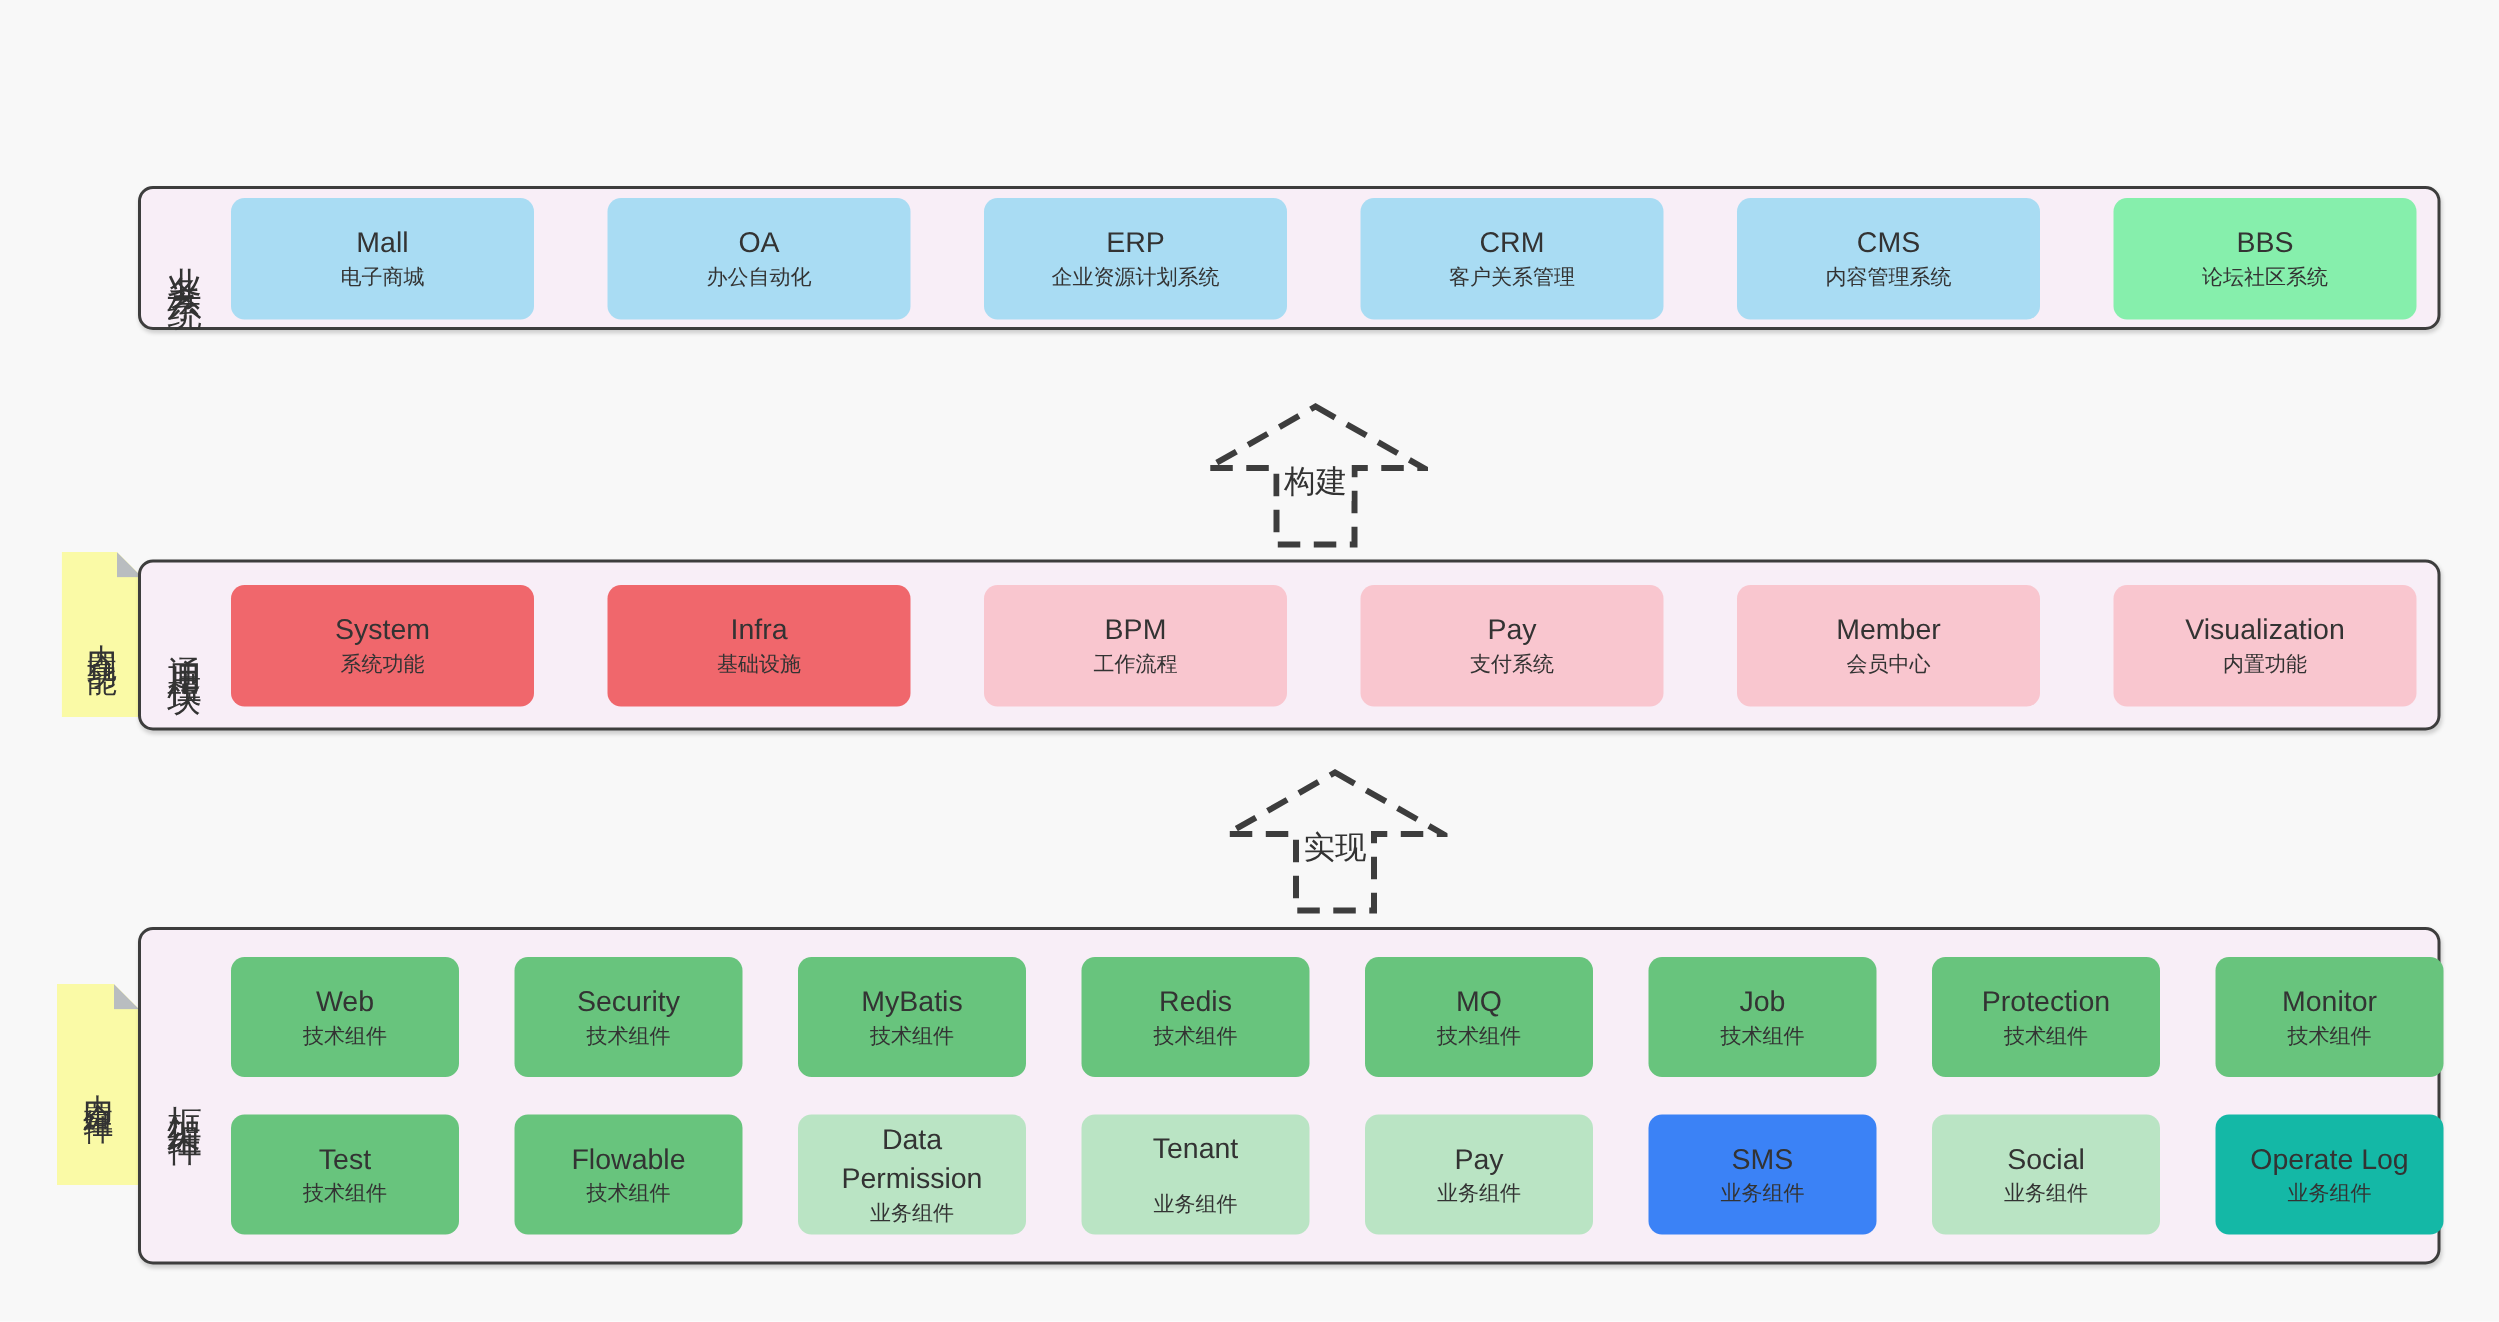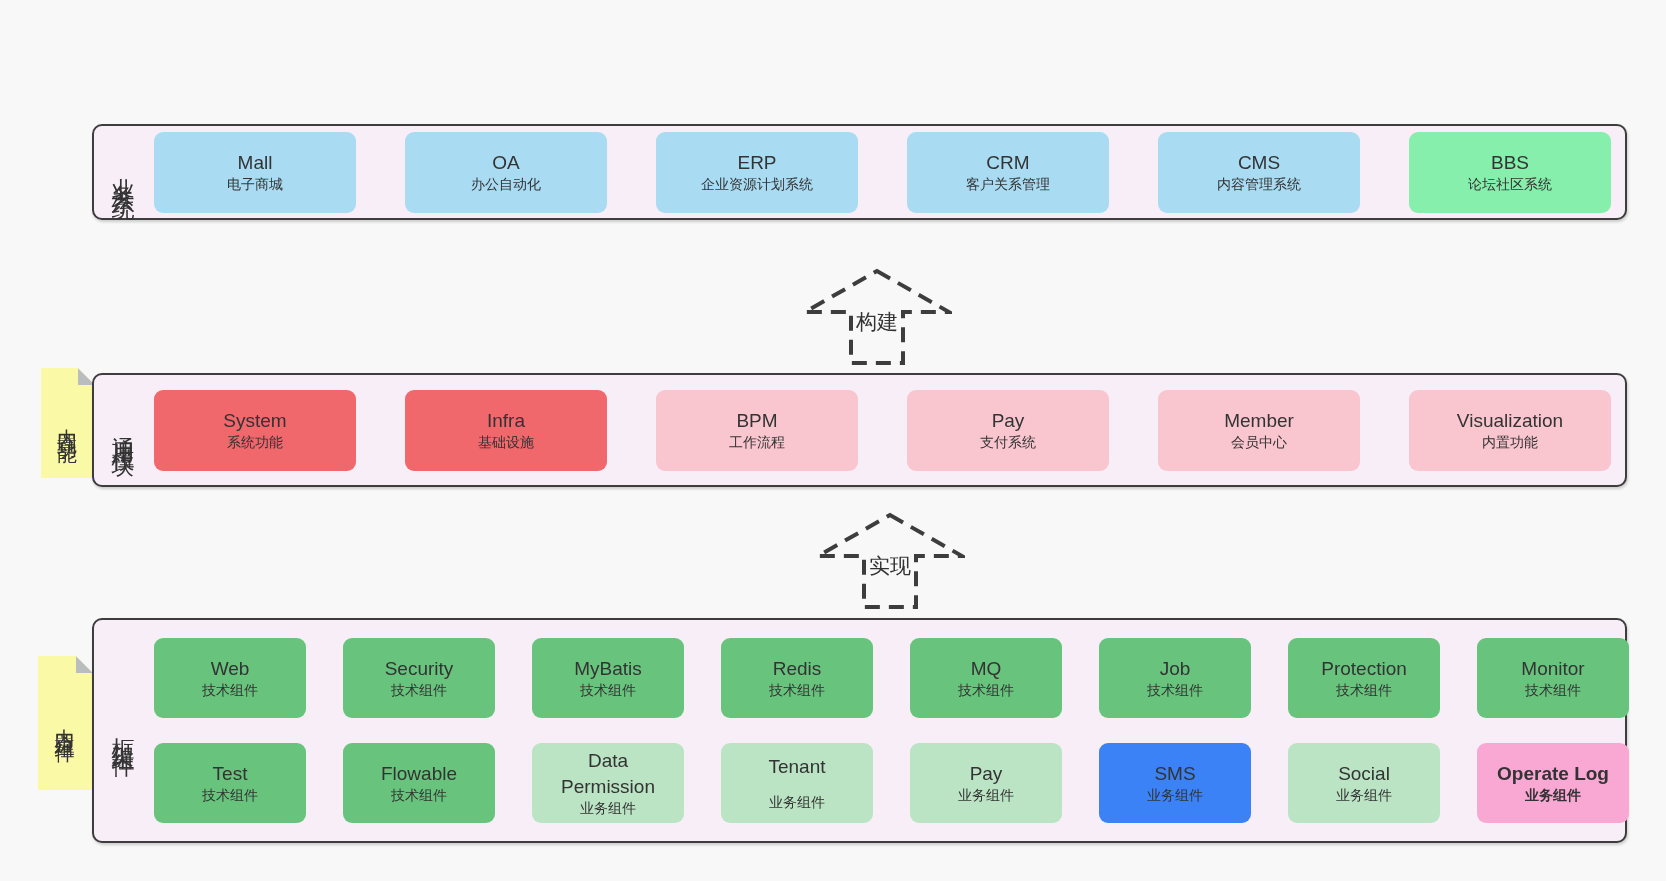--- a/index.html
+++ b/index.html
@@ -244,21 +244,21 @@
             <div class="box-zh">业务组件</div>
           </div>
           <div class="box" style="background: #3b82f6;">
             <div class="box-en">SMS</div>
             <div class="box-zh">业务组件</div>
           </div>
           <div class="box" style="background: rgb(186, 228, 196);">
             <div class="box-en">Social</div>
             <div class="box-zh">业务组件</div>
           </div>
-          <div class="box" style="background: #f9a8d4; font-weight: bold;">
+          <div class="box" style="background: #14b8a6;">
             <div class="box-en">Operate Log</div>
             <div class="box-zh">业务组件</div>
           </div>
         </div>
       </div>
   </div>
 
 </div>
 
 </body></html>

